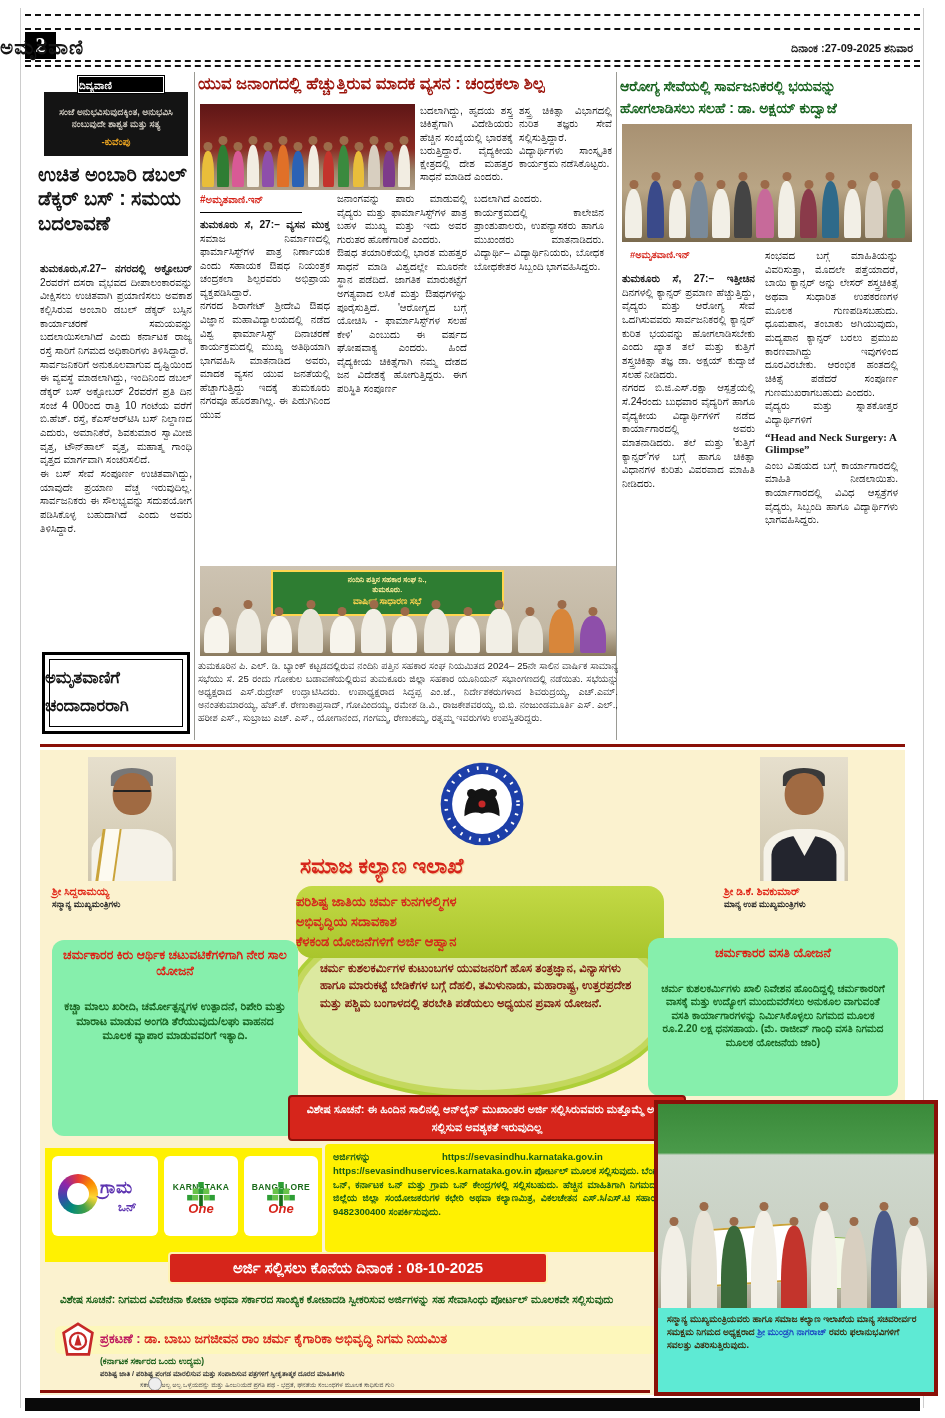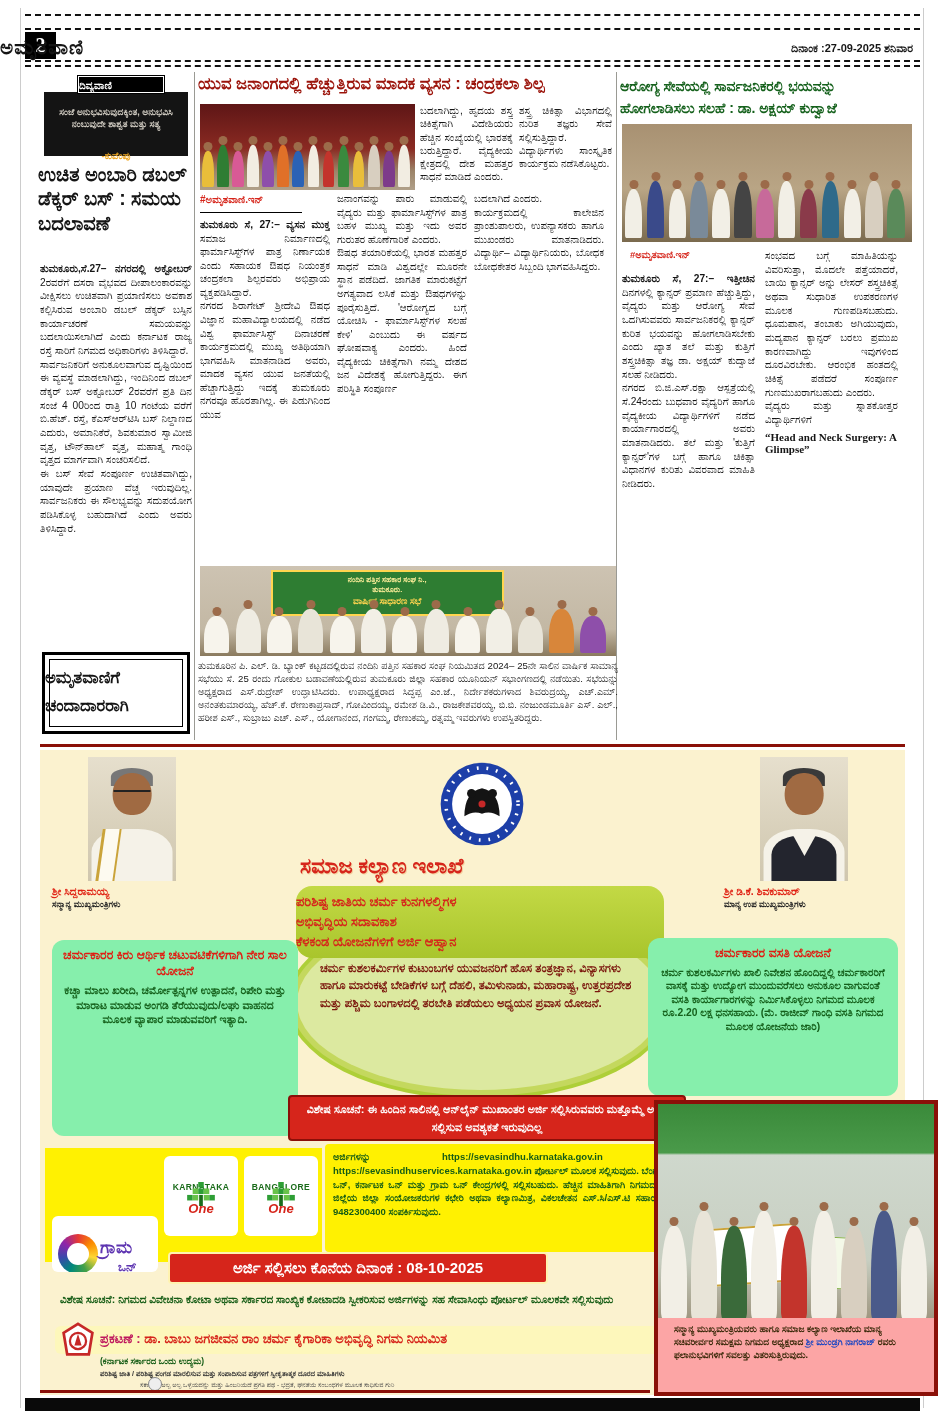--- a/index.html
+++ b/index.html
@@ -32,21 +32,21 @@
   .shawl{position:absolute;bottom:0;left:12%;width:22%;height:42%;background:#fdfaf0;
          border-left:3px solid #caa33a;border-right:2px solid #caa33a;transform:skewX(-8deg)}
   .vest{position:absolute;bottom:-2%;left:50%;transform:translateX(-50%);width:74%;height:38%;
         background:#23252e;border-radius:40% 40% 0 0}
   .vest::after{content:"";position:absolute;top:0;left:50%;transform:translateX(-50%);
         width:0;height:0;border-left:11px solid transparent;border-right:11px solid transparent;
         border-top:20px solid #f5f2e8}
   
   .ybox{position:absolute;background:#86efac;border-radius:12px;padding:8px 10px}
   .ytitle{color:#e01d12;font-weight:bold;font-size:12.5px;text-align:center;line-height:1.25}
-  .ybody{color:#15611c;font-weight:bold;font-size:10.8px;text-align:center;line-height:1.32;margin-top:4px;white-space:pre-line}
+  .ybody{color:#15611c;font-weight:bold;font-size:10.8px;text-align:center;line-height:1.32;margin-top:20px;white-space:pre-line}
   .redbanner{position:absolute;background:#d6251b;color:#fff;font-weight:bold;text-align:center}
   .treecard{position:absolute;background:#fff;border-radius:6px;text-align:center;overflow:hidden;padding-top:5px}
   .one-red{color:#d6251b;font-weight:bold;font-style:italic;font-size:13px;line-height:1;margin-top:-8px}
   .treetxt{color:#1a6b1a;font-weight:bold;font-size:8.5px;letter-spacing:.4px;line-height:1}
 </style>
 </head>
 <body>
 
 <div class="a" style="left:20px;top:8px;width:1px;height:1400px;background:#ccc"></div>
 <div class="a" style="left:923px;top:8px;width:1px;height:1400px;background:#ccc"></div>
@@ -59,21 +59,21 @@
 <div class="a ctr bd" style="left:0;right:0;top:36px;font-size:20px;letter-spacing:1px">ಅಮೃತವಾಣಿ</div>
 <div class="a bd" style="right:32px;top:42px;font-size:11px">ದಿನಾಂಕ :27-09-2025  ಶನಿವಾರ</div>
 <div class="a dash" style="left:25px;top:60px;width:895px"></div>
 <div class="a dash" style="left:25px;top:65px;width:895px"></div>
 
 <div class="a vline" style="left:194px;top:72px;height:668px"></div>
 <div class="a vline" style="left:616px;top:72px;height:668px"></div>
 
 <div class="a" style="left:44px;top:92px;width:144px;height:64px;background:#141414;color:#cfcac0;font-size:9px;font-weight:bold;text-align:center;padding:14px 6px 2px 6px;line-height:1.35">
   <span>ಸಂಜೆ ಅನುಭವಿಸುವುದಕ್ಕಿಂತ, ಅನುಭವಿಸಿ ನಂಬುವುದೇ ಶಾಶ್ವತ ಮತ್ತು ಸತ್ಯ</span>
-  <div style="color:#f0a822;margin-top:20px;font-size:9.5px">-ಕುವೆಂಪು</div>
+  <div style="color:#f0a822;margin-top:6px;font-size:9.5px">-ಕುವೆಂಪು</div>
 </div>
 <div class="a ctr bd" style="left:78px;top:76px;width:86px;height:17px;background:#000;color:#fff;font-size:10.5px;line-height:16px;border:1px solid #fff;outline:1px solid #000">
   <span>ದಿವ್ಯವಾಣಿ</span>
 </div>
 <div class="a ctr bd" style="left:38px;top:162px;width:156px;font-size:19.5px;line-height:1.25">ಉಚಿತ ಅಂಬಾರಿ ಡಬಲ್ ಡೆಕ್ಕರ್ ಬಸ್ : ಸಮಯ ಬದಲಾವಣೆ</div>
 <div class="a just lead" style="left:40px;top:262px;width:152px;height:384px;font-size:10.2px;line-height:1.34;overflow:hidden">ತುಮಕೂರು,ಸೆ.27– ನಗರದಲ್ಲಿ ಅಕ್ಟೋಬರ್ 2ರವರೆಗೆ ದಸರಾ ವೈಭವದ ದೀಪಾಲಂಕಾರವನ್ನು ವೀಕ್ಷಿಸಲು ಉಚಿತವಾಗಿ ಪ್ರಯಾಣಿಸಲು ಅವಕಾಶ ಕಲ್ಪಿಸಿರುವ ಅಂಬಾರಿ ಡಬಲ್ ಡೆಕ್ಕರ್ ಬಸ್ಸಿನ ಕಾರ್ಯಾಚರಣೆ ಸಮಯವನ್ನು ಬದಲಾಯಿಸಲಾಗಿದೆ ಎಂದು ಕರ್ನಾಟಕ ರಾಜ್ಯ ರಸ್ತೆ ಸಾರಿಗೆ ನಿಗಮದ ಅಧಿಕಾರಿಗಳು ತಿಳಿಸಿದ್ದಾರೆ.
 ಸಾರ್ವಜನಿಕರಿಗೆ ಅನುಕೂಲವಾಗುವ ದೃಷ್ಟಿಯಿಂದ ಈ ವ್ಯವಸ್ಥೆ ಮಾಡಲಾಗಿದ್ದು, ಇಂದಿನಿಂದ ಡಬಲ್ ಡೆಕ್ಕರ್ ಬಸ್ ಅಕ್ಟೋಬರ್ 2ರವರೆಗೆ ಪ್ರತಿ ದಿನ ಸಂಜೆ 4 00ರಿಂದ ರಾತ್ರಿ 10 ಗಂಟೆಯ ವರೆಗೆ ಬಿ.ಹೆಚ್. ರಸ್ತೆ, ಕೆಎಸ್ಆರ್‌ಟಿಸಿ ಬಸ್ ನಿಲ್ದಾಣದ ಎದುರು, ಅಮಾನಿಕೆರೆ, ಶಿವಕುಮಾರ ಸ್ವಾಮೀಜಿ ವೃತ್ತ, ಟೌನ್‌ಹಾಲ್ ವೃತ್ತ, ಮಹಾತ್ಮ ಗಾಂಧಿ ವೃತ್ತದ ಮಾರ್ಗವಾಗಿ ಸಂಚರಿಸಲಿದೆ.
 ಈ ಬಸ್ ಸೇವೆ ಸಂಪೂರ್ಣ ಉಚಿತವಾಗಿದ್ದು, ಯಾವುದೇ ಪ್ರಯಾಣ ವೆಚ್ಚ ಇರುವುದಿಲ್ಲ. ಸಾರ್ವಜನಿಕರು ಈ ಸೌಲಭ್ಯವನ್ನು ಸದುಪಯೋಗ ಪಡಿಸಿಕೊಳ್ಳ ಬಹುದಾಗಿದೆ ಎಂದು ಅವರು ತಿಳಿಸಿದ್ದಾರೆ.</div>
 <div class="a ctr bd" style="left:42px;top:652px;width:148px;height:82px;border:3px solid #000;box-shadow:inset 0 0 0 4px #fff,inset 0 0 0 5px #000;font-size:16.5px;line-height:1.7;padding-top:8px">
   <div>ಅಮೃತವಾಣಿಗೆ</div>
@@ -148,20 +148,21 @@
     <i class="pp" style="background: rgb(216, 207, 192); left: 83.9231%; width: 6.03846%; height: 49%;"></i>
     <i class="pp" style="background: rgb(90, 138, 90); left: 91.4615%; width: 6.03846%; height: 42%;"></i>
   </div>
 <div class="a ctr bd" style="left:630px;top:249px;width:150px;font-size:9.5px;color:#d6251b">#ಅಮೃತವಾಣಿ.ಇನ್</div>
 <div class="a just lead" style="left:622px;top:272px;width:133px;height:464px;font-size:10.2px;line-height:1.34;overflow:hidden">ತುಮಕೂರು ಸೆ, 27:– ಇತ್ತೀಚಿನ ದಿನಗಳಲ್ಲಿ ಕ್ಯಾನ್ಸರ್ ಪ್ರಮಾಣ ಹೆಚ್ಚುತ್ತಿದ್ದು, ವೈದ್ಯರು ಮತ್ತು ಆರೋಗ್ಯ ಸೇವೆ ಒದಗಿಸುವವರು ಸಾರ್ವಜನಿಕರಲ್ಲಿ ಕ್ಯಾನ್ಸರ್ ಕುರಿತ ಭಯವನ್ನು ಹೋಗಲಾಡಿಸಬೇಕು ಎಂದು ಖ್ಯಾತ ತಲೆ ಮತ್ತು ಕುತ್ತಿಗೆ ಶಸ್ತ್ರಚಿಕಿತ್ಸಾ ತಜ್ಞ ಡಾ. ಅಕ್ಷಯ್ ಕುದ್ವಾಜೆ ಸಲಹೆ ನೀಡಿದರು.
 ನಗರದ ಬಿ.ಜಿ.ಎಸ್.ರಕ್ಷಾ ಆಸ್ಪತ್ರೆಯಲ್ಲಿ ಸೆ.24ರಂದು ಬುಧವಾರ ವೈದ್ಯರಿಗೆ ಹಾಗೂ ವೈದ್ಯಕೀಯ ವಿದ್ಯಾರ್ಥಿಗಳಿಗೆ ನಡೆದ ಕಾರ್ಯಾಗಾರದಲ್ಲಿ ಅವರು ಮಾತನಾಡಿದರು. ತಲೆ ಮತ್ತು 'ಕುತ್ತಿಗೆ ಕ್ಯಾನ್ಸರ್'ಗಳ ಬಗ್ಗೆ ಹಾಗೂ ಚಿಕಿತ್ಸಾ ವಿಧಾನಗಳ ಕುರಿತು ವಿವರವಾದ ಮಾಹಿತಿ ನೀಡಿದರು.</div>
 <div class="a" style="left:765px;top:249px;width:133px;height:488px;overflow:hidden">
   <div class="just" style="font-size:10.2px;line-height:1.34">ಸಂಭವದ ಬಗ್ಗೆ ಮಾಹಿತಿಯನ್ನು ವಿವರಿಸುತ್ತಾ, ಮೊದಲೇ ಪತ್ತೆಯಾದರೆ, ಬಾಯಿ ಕ್ಯಾನ್ಸರ್ ಅನ್ನು ಲೇಸರ್ ಶಸ್ತ್ರಚಿಕಿತ್ಸೆ ಅಥವಾ ಸುಧಾರಿತ ಉಪಕರಣಗಳ ಮೂಲಕ ಗುಣಪಡಿಸಬಹುದು. ಧೂಮಪಾನ, ತಂಬಾಕು ಅಗಿಯುವುದು, ಮದ್ಯಪಾನ ಕ್ಯಾನ್ಸರ್ ಬರಲು ಪ್ರಮುಖ ಕಾರಣವಾಗಿದ್ದು ಇವುಗಳಿಂದ ದೂರವಿರಬೇಕು. ಆರಂಭಿಕ ಹಂತದಲ್ಲಿ ಚಿಕಿತ್ಸೆ ಪಡೆದರೆ ಸಂಪೂರ್ಣ ಗುಣಮುಖರಾಗಬಹುದು ಎಂದರು.
 ವೈದ್ಯರು ಮತ್ತು ಸ್ನಾತಕೋತ್ತರ ವಿದ್ಯಾರ್ಥಿಗಳಿಗೆ</div>
   <div class="ctr bd" style="font-family:'Liberation Serif','DejaVu Serif',serif;font-size:11px;margin:4px 0">“Head and Neck Surgery: A Glimpse”</div>
+  <div class="just" style="font-size:10.2px;line-height:1.34">ಎಂಬ ವಿಷಯದ ಬಗ್ಗೆ ಕಾರ್ಯಾಗಾರದಲ್ಲಿ ಮಾಹಿತಿ ನೀಡಲಾಯಿತು. ಕಾರ್ಯಾಗಾರದಲ್ಲಿ ವಿವಿಧ ಆಸ್ಪತ್ರೆಗಳ ವೈದ್ಯರು, ಸಿಬ್ಬಂದಿ ಹಾಗೂ ವಿದ್ಯಾರ್ಥಿಗಳು ಭಾಗವಹಿಸಿದ್ದರು.</div>
 </div>
 
 <div class="a" style="left:40px;top:744px;width:865px;height:3px;background:#8a1008"></div>
 <div class="a" style="left:40px;top:750px;width:865px;height:645px;background:#fbf2cf"></div>
 
 <div class="a" style="left:287px;top:905px;width:386px;height:195px;border-radius:50%;background:#c4d85e;border:4px solid #aecf38"></div>
 <div class="a" style="left:297px;top:915px;width:366px;height:175px;border-radius:50%;background:#dce9a0"></div>
 <div class="a ctr bd" style="left:320px;top:960px;width:320px;font-size:11.5px;line-height:1.5;color:#7a150c">ಚರ್ಮ ಕುಶಲಕರ್ಮಿಗಳ ಕುಟುಂಬಗಳ ಯುವಜನರಿಗೆ ಹೊಸ ತಂತ್ರಜ್ಞಾನ, ವಿನ್ಯಾಸಗಳು ಹಾಗೂ ಮಾರುಕಟ್ಟೆ ಬೇಡಿಕೆಗಳ ಬಗ್ಗೆ ದೆಹಲಿ, ತಮಿಳುನಾಡು, ಮಹಾರಾಷ್ಟ್ರ, ಉತ್ತರಪ್ರದೇಶ ಮತ್ತು ಪಶ್ಚಿಮ ಬಂಗಾಳದಲ್ಲಿ ತರಬೇತಿ ಪಡೆಯಲು ಅಧ್ಯಯನ ಪ್ರವಾಸ ಯೋಜನೆ.</div>
 
 <div class="a" style="left:438px;top:760px;width:88px;height:88px">
@@ -207,21 +208,21 @@
 <div class="ybox" style="left:648px;top:938px;width:250px;height:158px">
   <div class="ytitle">ಚರ್ಮಕಾರರ ವಸತಿ ಯೋಜನೆ</div>
   <div class="ybody" style="font-size:10.3px">ಚರ್ಮ ಕುಶಲಕರ್ಮಿಗಳು ಖಾಲಿ ನಿವೇಶನ ಹೊಂದಿದ್ದಲ್ಲಿ ಚರ್ಮಕಾರರಿಗೆ ವಾಸಕ್ಕೆ ಮತ್ತು ಉದ್ಯೋಗ ಮುಂದುವರೆಸಲು ಅನುಕೂಲ ವಾಗುವಂತೆ ವಸತಿ ಕಾರ್ಯಾಗಾರಗಳನ್ನು ನಿರ್ಮಿಸಿಕೊಳ್ಳಲು ನಿಗಮದ ಮೂಲಕ ರೂ.2.20 ಲಕ್ಷ ಧನಸಹಾಯ. (ಮೆ. ರಾಜೀವ್ ಗಾಂಧಿ ವಸತಿ ನಿಗಮದ ಮೂಲಕ ಯೋಜನೆಯ ಜಾರಿ)</div>
 </div>
 
 <div class="redbanner" style="left:288px;top:1095px;width:398px;height:46px;border:2px solid #8a0f08;border-radius:4px;font-size:11px;line-height:1.6;padding:4px 10px">
   <span>ವಿಶೇಷ ಸೂಚನೆ: ಈ ಹಿಂದಿನ ಸಾಲಿನಲ್ಲಿ ಆನ್‌ಲೈನ್ ಮುಖಾಂತರ ಅರ್ಜಿ ಸಲ್ಲಿಸಿರುವವರು ಮತ್ತೊಮ್ಮೆ ಅರ್ಜಿ ಸಲ್ಲಿಸುವ ಅವಶ್ಯಕತೆ ಇರುವುದಿಲ್ಲ</span>
 </div>
 
 <div class="a" style="left:45px;top:1148px;width:277px;height:114px;background:#fff101"></div>
-<div class="treecard" style="left:52px;top:1216px;width:106px;height:56px">
+<div class="treecard" style="left:52px;top:1156px;width:106px;height:80px">
   <div style="position:absolute;left:6px;top:18px;width:40px;height:40px;border-radius:50%;background:conic-gradient(#e53935,#fb8c00,#fdd835,#43a047,#00897b,#3949ab,#8e24aa,#e53935)">
     <div style="position:absolute;left:9px;top:9px;width:22px;height:22px;border-radius:50%;background:#fff"></div>
   </div>
   <div class="a bd" style="left:48px;top:22px;font-size:17px;color:#5e35b1">ಗ್ರಾಮ</div>
   <div class="a bd" style="left:66px;top:44px;font-size:12px;color:#5e35b1">ಒನ್</div>
 </div>
 <div class="treecard" style="left:164px;top:1156px;width:74px;height:80px">
   <div class="treetxt" style="margin-top:22px">KARNATAKA</div>
   <svg width="34" height="24" viewBox="0 0 34 26" style="margin-top:-20px">
       <g fill="#2e9e35">
@@ -289,19 +290,19 @@
   <i class="pp" style="background: rgb(242, 239, 230); left: 1%; width: 9.38889%; height: 42%;"></i>
       <i class="pp" style="background: rgb(232, 228, 216); left: 11.8889%; width: 9.38889%; height: 49%;"></i>
       <i class="pp" style="background: rgb(58, 106, 58); left: 22.7778%; width: 9.38889%; height: 42%;"></i>
       <i class="pp" style="background: rgb(242, 239, 230); left: 33.6667%; width: 9.38889%; height: 49%;"></i>
       <i class="pp" style="background: rgb(195, 52, 44); left: 44.5556%; width: 9.38889%; height: 42%;"></i>
       <i class="pp" style="background: rgb(242, 239, 230); left: 55.4444%; width: 9.38889%; height: 49%;"></i>
       <i class="pp" style="background: rgb(216, 207, 192); left: 66.3333%; width: 9.38889%; height: 42%;"></i>
       <i class="pp" style="background: rgb(74, 90, 138); left: 77.2222%; width: 9.38889%; height: 49%;"></i>
       <i class="pp" style="background: rgb(242, 239, 230); left: 88.1111%; width: 9.38889%; height: 42%;"></i>
     </div>
-  <div class="ctr" style="position:absolute;left:0;bottom:0;width:276px;height:74px;background:#fca5a5;font-size:9px;font-weight:bold;line-height:1.45;padding:5px 16px;color:#3a2a0a">
+  <div class="ctr" style="position:absolute;left:0;bottom:0;width:276px;height:84px;background:#5eead4;font-size:9px;font-weight:bold;line-height:1.45;padding:5px 9px;color:#3a2a0a">
     <span>ಸನ್ಮಾನ್ಯ ಮುಖ್ಯಮಂತ್ರಿಯವರು ಹಾಗೂ ಸಮಾಜ ಕಲ್ಯಾಣ ಇಲಾಖೆಯ ಮಾನ್ಯ ಸಚಿವರೀರ್ವರ ಸಮಕ್ಷಮ ನಿಗಮದ ಅಧ್ಯಕ್ಷರಾದ </span><span style="color:#1b46c2">ಶ್ರೀ ಮುಂಡ್ರಗಿ ನಾಗರಾಜ್</span><span> ರವರು ಫಲಾನುಭವಿಗಳಿಗೆ ಸವಲತ್ತು ವಿತರಿಸುತ್ತಿರುವುದು.</span>
   </div>
 </div>
 
 <div class="a" style="left:40px;top:1390px;width:610px;height:3px;background:#8a1008"></div>
 <div class="a" style="left:25px;top:1398px;width:895px;height:13px;background:#0a0a0a"></div>
 
 </body></html>

